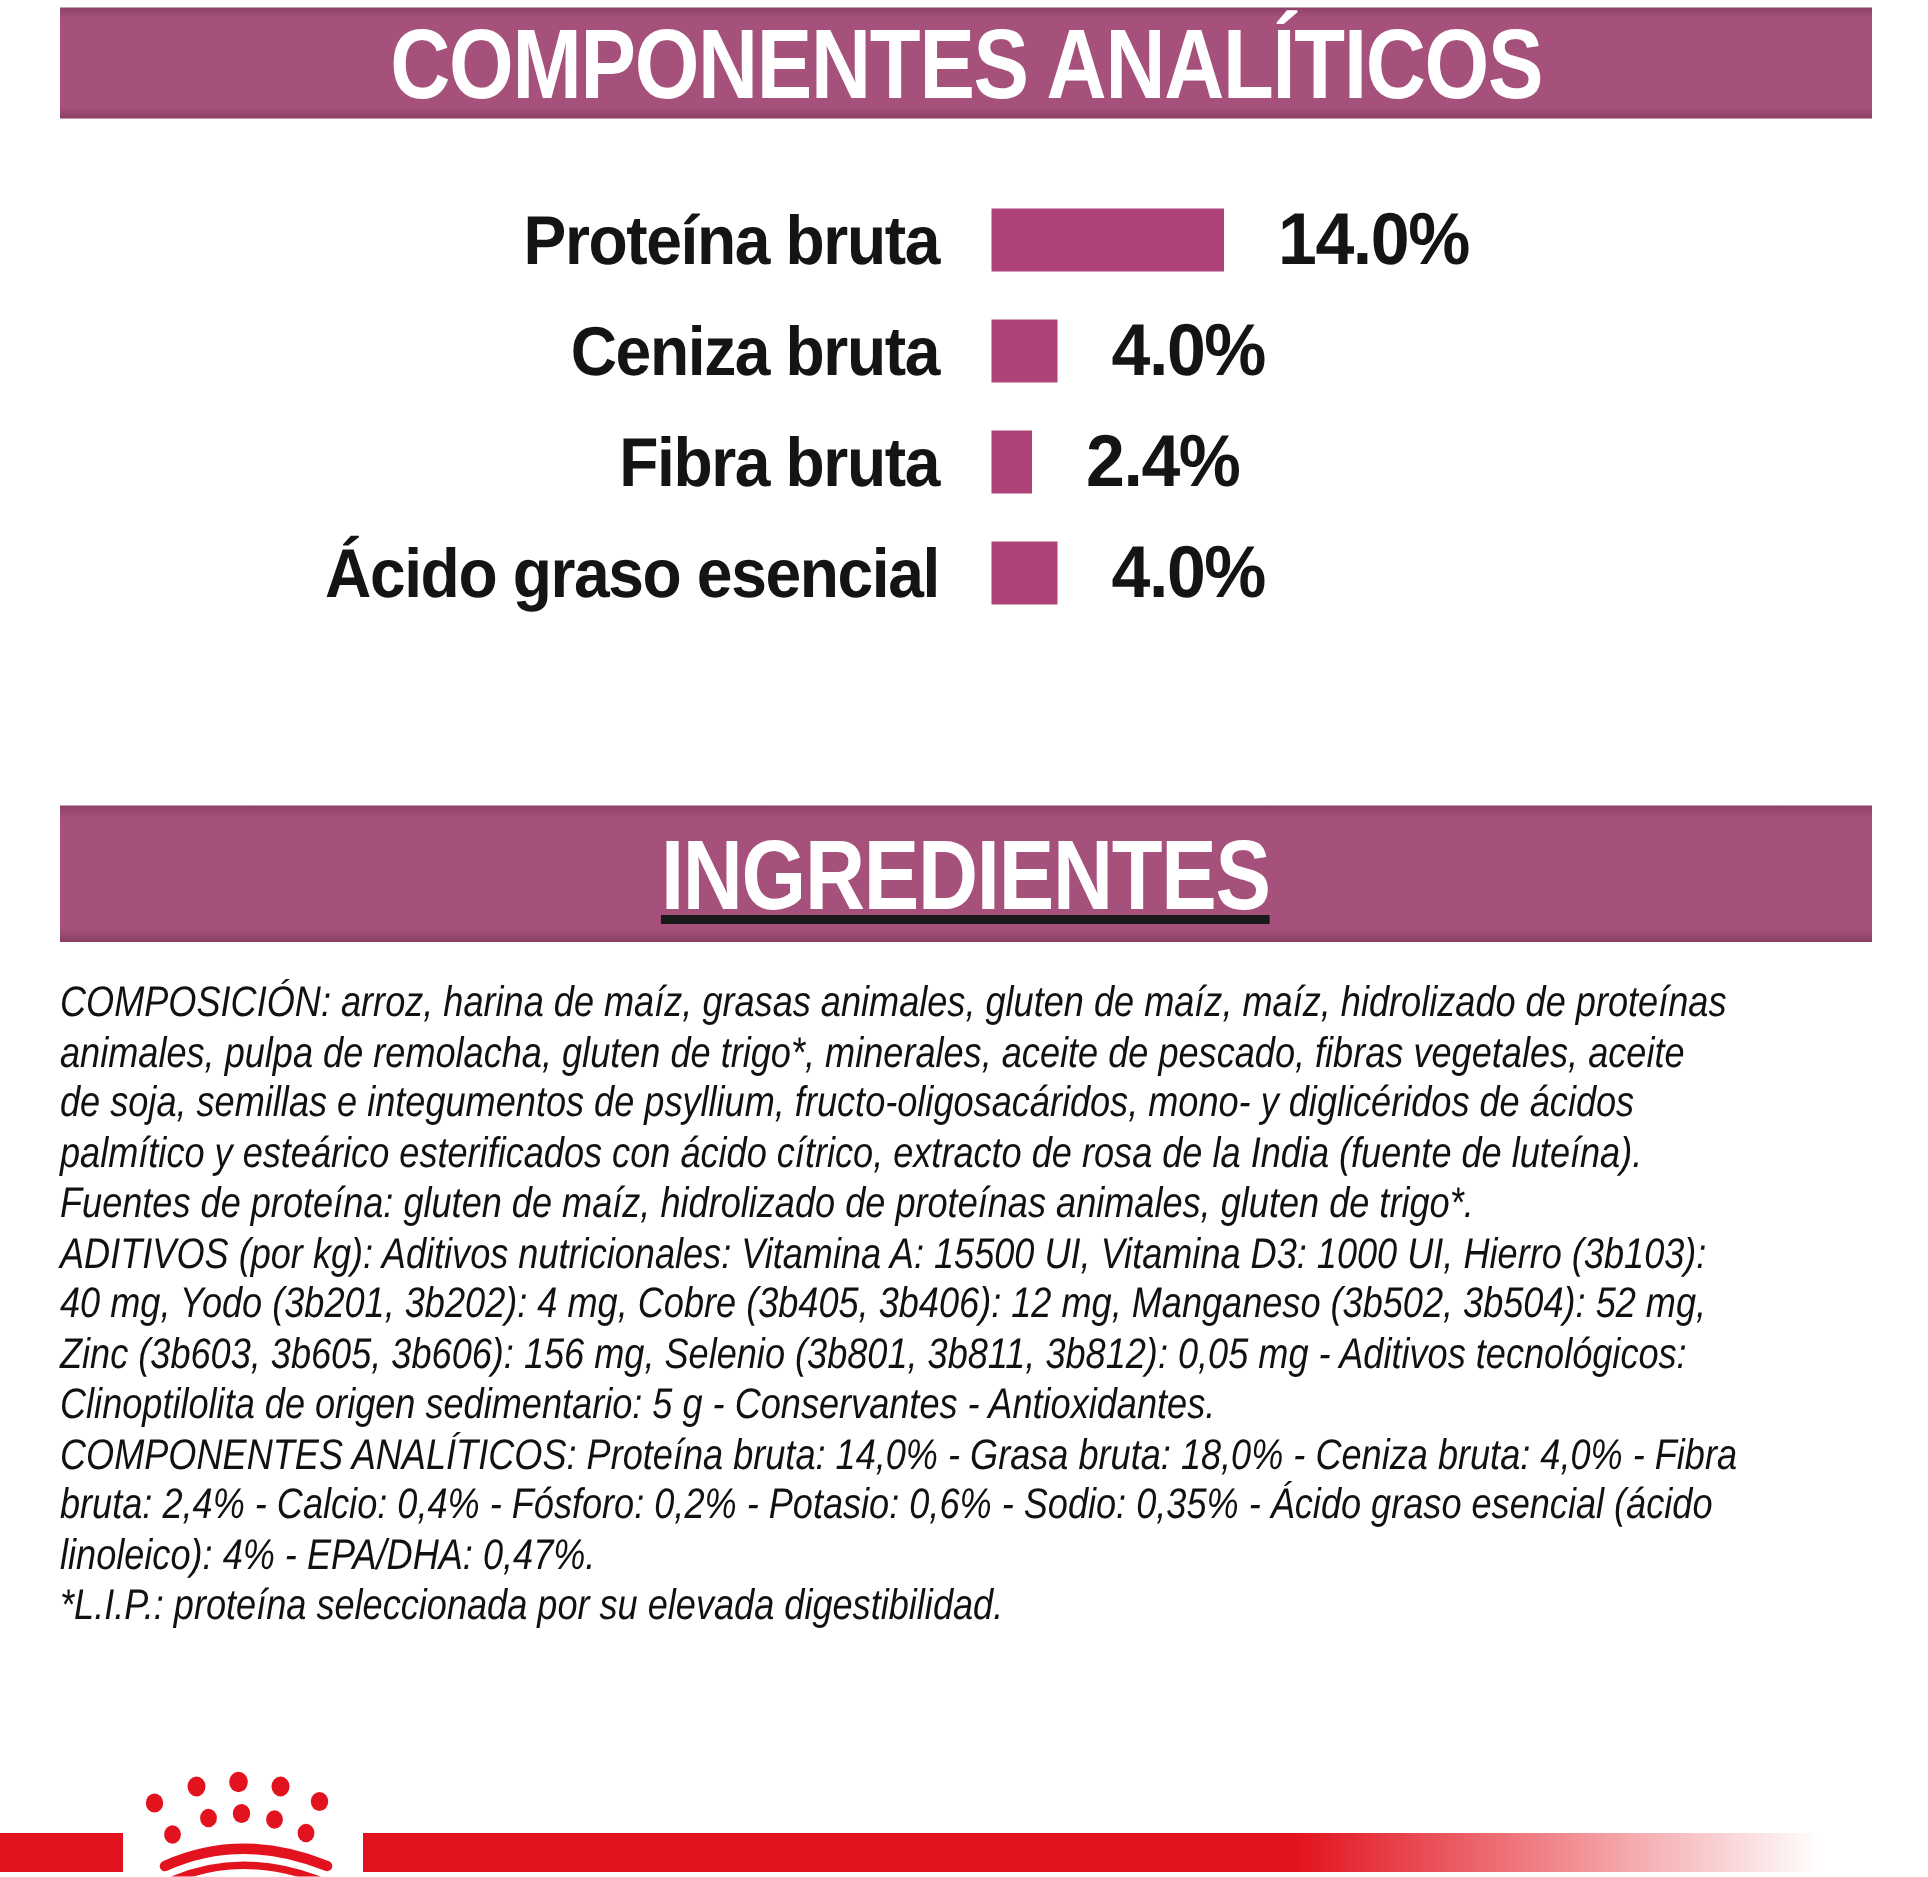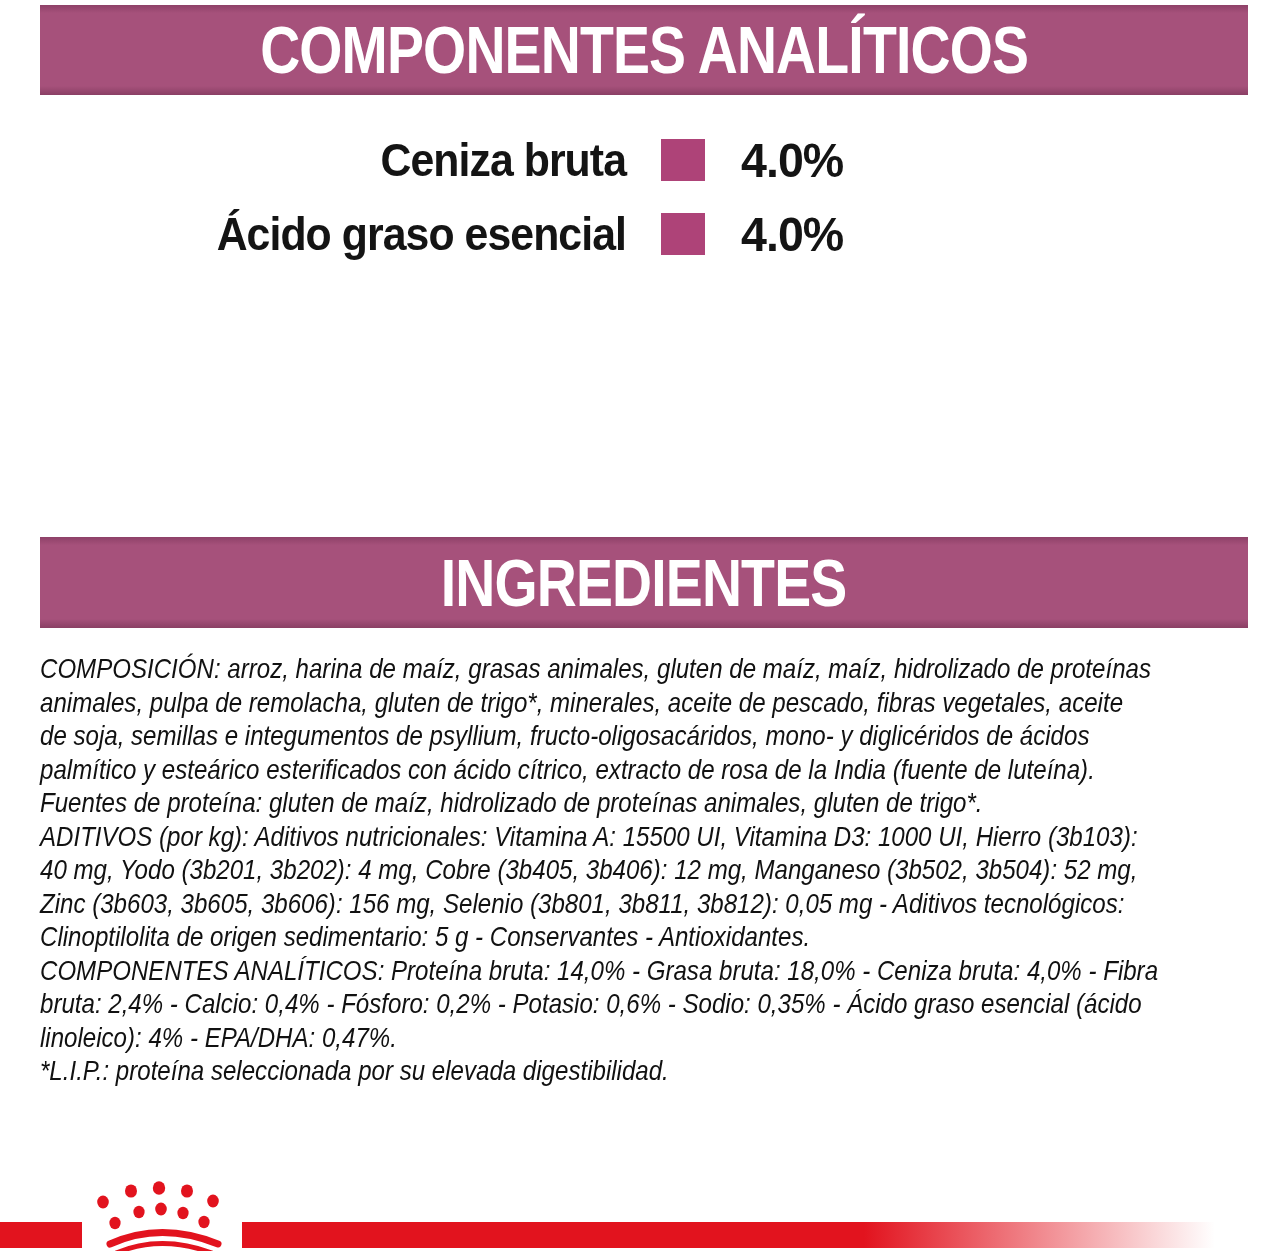--- a/index.html
+++ b/index.html
@@ -7,35 +7,35 @@
     width:1285px;height:1251px;
     background:#ffffff;
     font-family:"Liberation Sans", sans-serif;
     position:relative;
     overflow:hidden;
     color:#1a1a1a;
   }
   
   .banner{
     position:absolute;
-    left:40px;width:1208px;height:90px;
+    left:40px;width:1208px;height:74px;
     background:linear-gradient(180deg,#8e4168 0%,#a6517b 9%,#a6517b 90%,#8a3f64 100%);
     display:flex;align-items:center;justify-content:center;
   }
   .banner-title{
     color:#ffffff;
     font-weight:bold;
     font-size:66px;
     letter-spacing:-1px;
     transform:scaleX(0.84);
     transform-origin:center center;
     white-space:nowrap;
   }
   #banner-analytical{top:5px;}
-  #banner-ingredients{top:537px;height:91px;}
+  #banner-ingredients{top:537px;height:91px;text-decoration:underline;}
 
   
   .chart{
     position:absolute;
     left:40px;top:123px;width:1208px;
   }
   .chart-row{
     height:74px;
     display:flex;align-items:center;
   }
@@ -97,23 +97,33 @@
 </style>
 </head>
 <body>
 
 <div class="banner" id="banner-analytical">
   <div class="banner-title">COMPONENTES ANALÍTICOS</div>
 </div>
 
 <div class="chart">
   <div class="chart-row">
+    <div class="chart-label">Proteína bruta</div>
+    <div class="chart-bar" style="width: 155.4px; background: rgb(174, 67, 120);"></div>
+    <div class="chart-value">14.0%</div>
+  </div>
+  <div class="chart-row">
     <div class="chart-label">Ceniza bruta</div>
     <div class="chart-bar" style="width: 44.4px; background: rgb(174, 67, 120);"></div>
     <div class="chart-value">4.0%</div>
+  </div>
+  <div class="chart-row">
+    <div class="chart-label">Fibra bruta</div>
+    <div class="chart-bar" style="width: 26.64px; background: rgb(174, 67, 120);"></div>
+    <div class="chart-value">2.4%</div>
   </div>
   <div class="chart-row">
     <div class="chart-label">Ácido graso esencial</div>
     <div class="chart-bar" style="width: 44.4px; background: rgb(174, 67, 120);"></div>
     <div class="chart-value">4.0%</div>
   </div>
 </div>
 
 <div class="banner" id="banner-ingredients">
   <div class="banner-title">INGREDIENTES</div>

